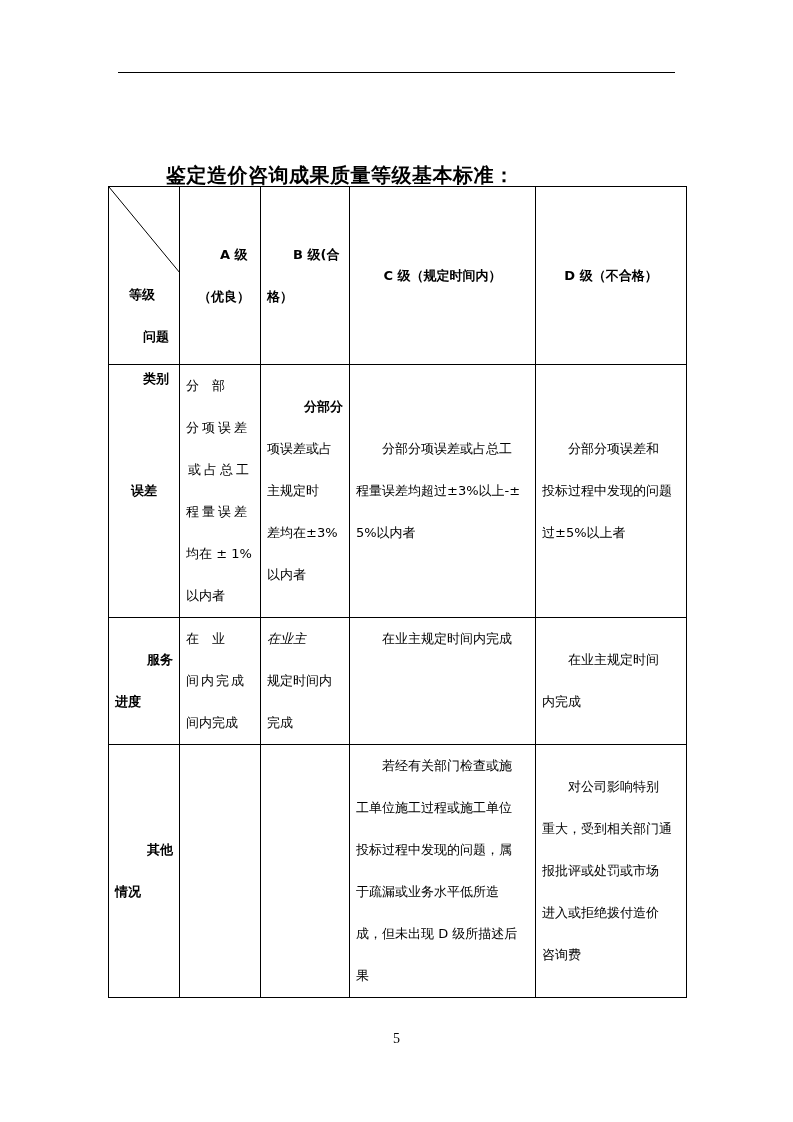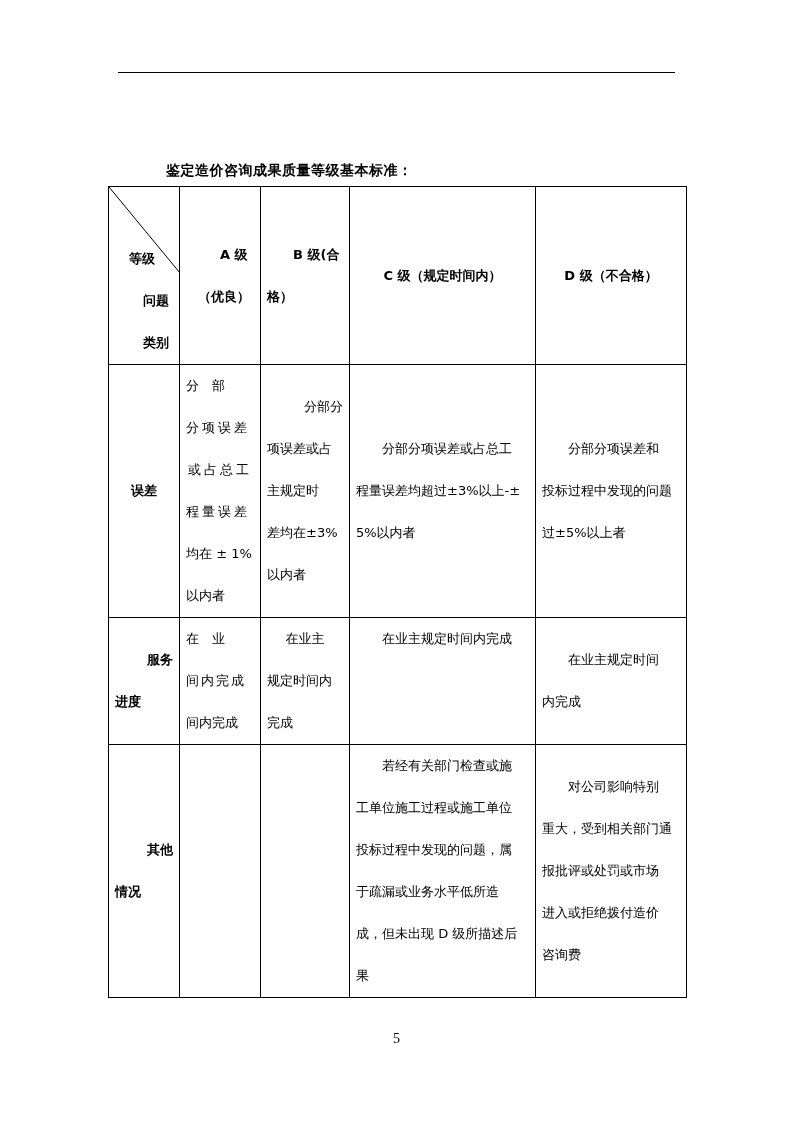--- a/index.html
+++ b/index.html
@@ -1,33 +1,33 @@
 <!DOCTYPE html>
 <html><head>
 <meta charset="utf-8">
 <style>
   html, body { margin: 0; padding: 0; background: #ffffff; }
   body { width: 793px; height: 1122px; position: relative; overflow: hidden;
          font-family: "DejaVu Sans", "Liberation Sans", sans-serif; color: #000; }
   .header-rule { position: absolute; left: 118px; top: 72px; width: 557px; height: 0;
                  border-top: 1.5px solid #000; }
-  .doc-title { position: absolute; left: 166px; top: 162px; font-size: 14px; font-weight: bold;
+  .doc-title { position: absolute; left: 166px; top: 162px; font-size: 20px; font-weight: bold;
                letter-spacing: 0.5px; white-space: nowrap; }
   .page-number { position: absolute; left: 0; width: 793px; top: 1031px; text-align: center;
                  font-family: "Liberation Serif", serif; font-size: 14px; }
   table.grade-table { position: absolute; left: 108px; top: 186px; border-collapse: collapse;
                       table-layout: fixed; width: 578px; }
   table.grade-table td { border: 1.5px solid #000; vertical-align: middle; padding: 0 6px;
                          font-size: 13px; line-height: 42px; box-sizing: border-box; }
   .col0 { width: 71px; } .col1 { width: 81px; } .col2 { width: 89px; }
   .col3 { width: 186px; } .col4 { width: 151px; }
   .hdr { font-weight: bold; }
   .corner { position: relative; height: 178px; padding: 0 !important; }
   .corner svg { position: absolute; left: 0; top: 0; }
-  .corner .lbl { position: absolute; font-weight: bold; font-size: 13px; line-height: 16px; }
+  .corner .lbl { position: absolute; font-weight: bold; font-size: 13px; line-height: 16px; margin-top: 36px; }
   .r-header td { height: 178px; }
   .r-error td { height: 250px; }
   .r-service td { height: 126px; }
   .r-other td { height: 250px; }
   .rowlabel { font-weight: bold; }
   .ind { text-indent: 26px; }
   .topalign { vertical-align: top !important; }
 </style>
 </head>
 <body>
@@ -76,21 +76,21 @@
     </td>
     <td>
       <div style="">分　部</div>
       <div style="letter-spacing:3px;">分项误差</div>
       <div style="letter-spacing:3px;text-align:center;">或占总工</div>
       <div style="letter-spacing:3px;">程量误差</div>
       <div>均在 ± 1%</div>
       <div>以内者</div>
     </td>
     <td>
-      <div style="text-align:right;">分部分</div>
+      <div style="text-align:right;font-weight:bold;">分部分</div>
       <div>项误差或占</div>
       <div>主规定时</div>
       <div>差均在±3%</div>
       <div>以内者</div>
     </td>
     <td>
       <div class="ind">分部分项误差或占总工</div>
       <div>程量误差均超过±3%以上-±</div>
       <div>5%以内者</div>
     </td>
@@ -105,21 +105,21 @@
     <td class="rowlabel">
       <div style="text-align:right;">服务</div>
       <div>进度</div>
     </td>
     <td>
       <div style="">在　业</div>
       <div style="letter-spacing:2px;">间内完成</div>
       <div>间内完成</div>
     </td>
     <td>
-      <div style="text-align:center;">在业主</div>
+      <div style="text-align:left;font-style:italic;">在业主</div>
       <div>规定时间内</div>
       <div>完成</div>
     </td>
     <td class="topalign">
       <div class="ind">在业主规定时间内完成</div>
     </td>
     <td>
       <div class="ind">在业主规定时间</div>
       <div>内完成</div>
     </td>

